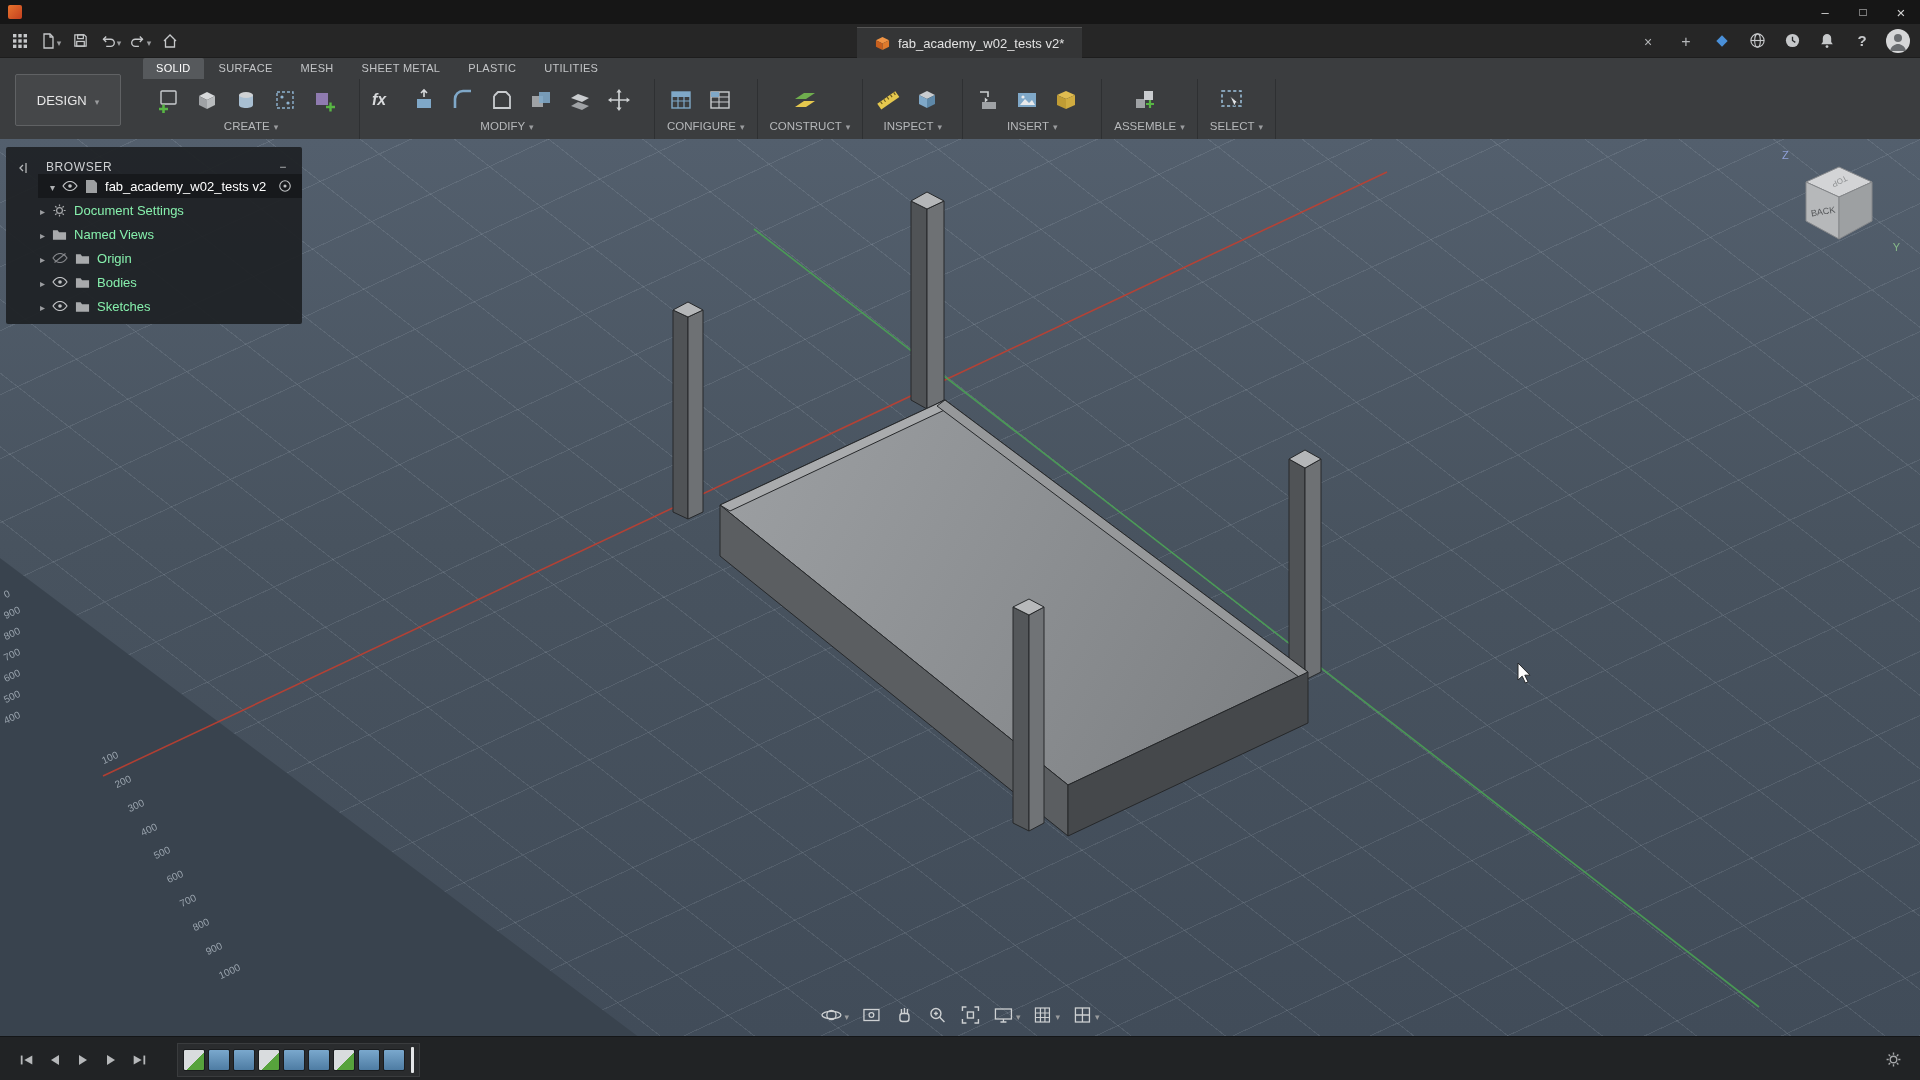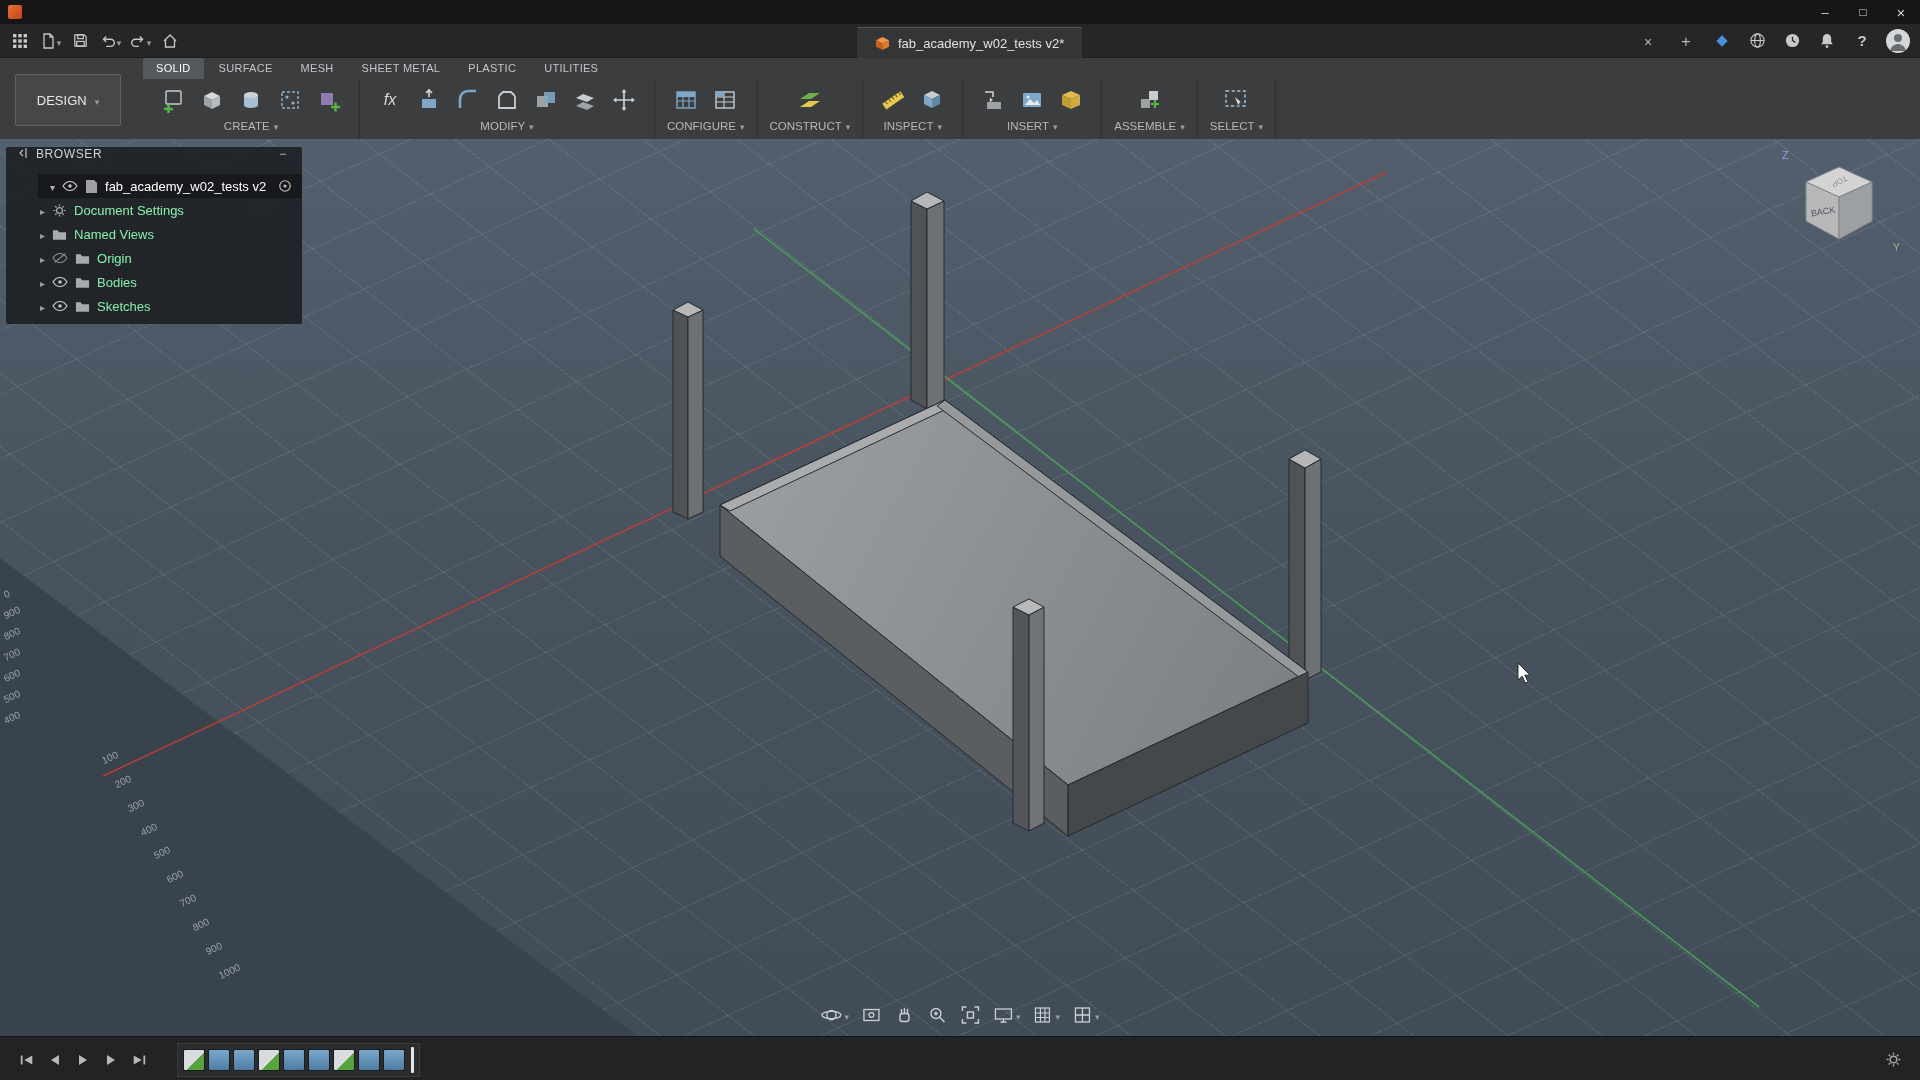--- a/index.html
+++ b/index.html
@@ -38,37 +38,37 @@
   .ribbon{height:81px;background:#3b3d3f;display:flex;border-top:1px solid #1d1d1d;}
   .design-box{margin:16px 22px 0 15px;width:104px;height:50px;background:#454749;border:1px solid #606264;border-radius:2px;
               color:#e8e8e8;font-size:13px;display:flex;align-items:center;justify-content:center;gap:8px;flex:0 0 auto;}
   .ribbon-main{flex:1;display:flex;flex-direction:column;min-width:0;}
   .ribbon-tabs{display:flex;align-items:flex-end;height:25px;gap:2px;}
   .rtab{padding:4px 13px 5px;font-size:11px;letter-spacing:.3px;color:#c3c5c7;border-radius:2px 2px 0 0;}
   .rtab.active{background:#56595c;color:#fff;}
   .ribbon-groups{flex:1;display:flex;}
   .rgroup{display:flex;flex-direction:column;align-items:center;padding:1px 12px 0;border-right:1px solid #2e3032;}
   .tools{display:flex;align-items:center;gap:3px;height:40px;}
-  .tool{width:36px;height:38px;display:flex;align-items:center;justify-content:center;border-radius:2px;}
+  .tool{width:36px;height:38px;display:flex;align-items:center;justify-content:flex-start;border-radius:2px;font-weight:bold;}
   .glabel{font-size:11.5px;color:#b6b8ba;display:flex;align-items:center;gap:4px;padding-bottom:16px;}
   .fx-text{font-style:italic;font-size:16px;color:#d8dadc;}
 
   
   .viewport{position:relative;height:897px;background:#39434e;overflow:hidden;}
   .grid-area,.grid-lines{position:absolute;inset:0;clip-path:polygon(0 0,100% 0,100% 100%,33.2% 100%,0 46.7%);}
   .grid-area{background:linear-gradient(180deg,#535f6d 0%,#48535f 45%,#414c59 100%);}
   .grid-lines{background:
       repeating-linear-gradient(-25deg,rgba(220,230,240,.10) 0 1px,transparent 1px 58px),
       repeating-linear-gradient(38deg,rgba(220,230,240,.10) 0 1px,transparent 1px 58px);}
   .scene{position:absolute;inset:0;}
   .tick{position:absolute;font-size:10px;color:#9aa4ae;transform:rotate(-25deg);transform-origin:left top;white-space:nowrap;}
 
   
   .browser{position:absolute;left:6px;top:8px;width:296px;background:rgba(30,33,37,.93);border-radius:2px;font-size:13px;color:#d4d6d8;padding-bottom:6px;}
-  .b-header{height:27px;display:flex;align-items:flex-start;gap:8px;padding:0 10px;color:#cfd1d3;letter-spacing:.6px;font-size:12px;}
+  .b-header{height:27px;display:flex;align-items:flex-end;gap:18px;padding:0 10px;color:#cfd1d3;letter-spacing:.6px;font-size:12px;}
   .b-min{margin-left:auto;width:18px;text-align:center;color:#b5b7b9;}
   .b-min::after{content:"\2212";}
   .b-row{height:24px;display:flex;align-items:center;gap:7px;}
   .b-root{background:#17191c;padding-left:12px;color:#fff;margin-left:32px;}
   .b-child{padding-left:34px;color:#86efac;}
   .tri-d::after{content:"\25BE";font-size:10px;color:#aeb0b2;}
   .tri-r::after{content:"\25B8";font-size:10px;color:#9b9da0;}
   .b-target{margin-left:auto;margin-right:10px;}
 
   

